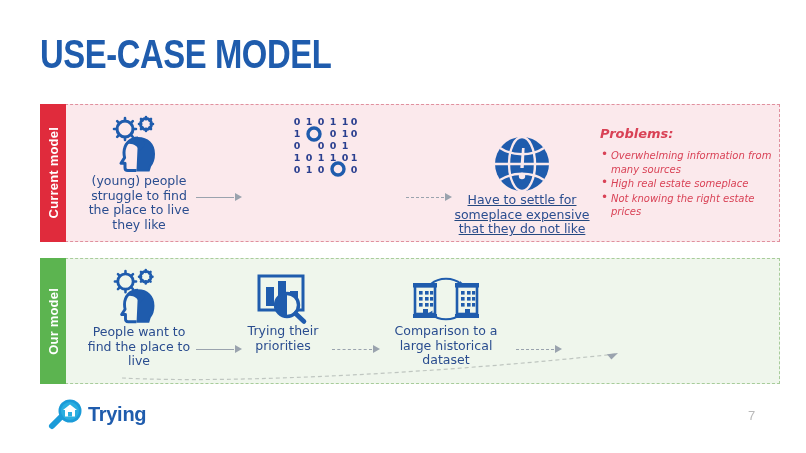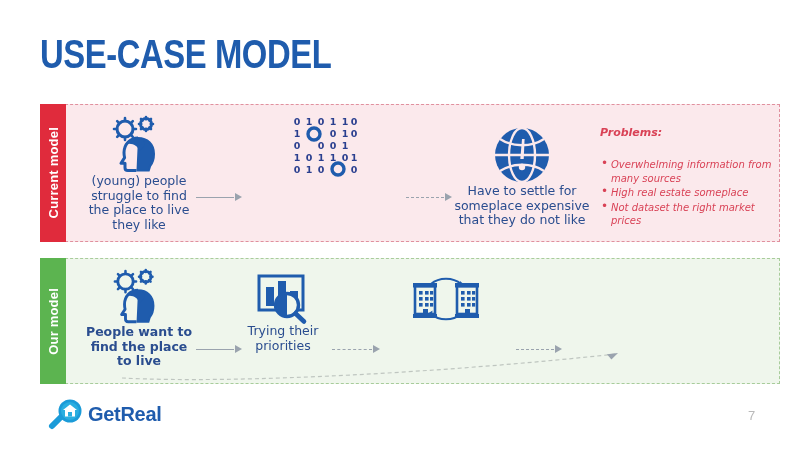--- a/index.html
+++ b/index.html
@@ -62,21 +62,21 @@
     border-top:4.5px solid transparent;
     border-bottom:4.5px solid transparent;
   }
 
   
   .problems{
     position:absolute;left:600px;top:126px;width:172px;
     color:#D94256;font-style:italic;
     font-family:"DejaVu Sans", sans-serif;
   }
-  .problems h4{margin:0 0 19px 0;font-size:11px;font-weight:bold;}
+  .problems h4{margin:0 0 8px 0;font-size:13px;font-weight:bold;}
   .problems ul{margin:0;padding:0;list-style:none;}
   .problems li{
     font-size:10px;line-height:13.5px;margin-bottom:1px;
     padding-left:11px;position:relative;
   }
   .problems li:before{
     content:"\2022";position:absolute;left:1px;top:-1px;
     font-size:12px;font-style:normal;
   }
 
@@ -164,21 +164,21 @@
         </g>
       </svg>
     </div>
   </div>
 
   <div class="arrow" style="left:406px;top:192px;width:46px;">
     <div class="line dashed"></div>
       <div class="head"></div>
   </div>
 
-  <div class="step" style="left:448px;top:118px;width:148px;">
+  <div class="step" style="left:448px;top:127px;width:148px;text-decoration:underline;">
     <div class="icon-wrap" style="height:66px;">
       <svg width="58" height="58" viewBox="0 0 58 58">
         <circle cx="29" cy="29" r="27" fill="#1F5CAD"></circle>
         <g fill="none" stroke="#FBE9EC" stroke-width="2.4">
           <ellipse cx="29" cy="29" rx="13" ry="27"></ellipse>
           <line x1="2" y1="29" x2="56" y2="29"></line>
           <path d="M7 13c6 4 13.5 6.2 22 6.2S45 17 51 13"></path>
           <path d="M7 45c6-4 13.5-6.2 22-6.2S45 41 51 45"></path>
         </g>
         <path d="M29 13l2.6 0 -0.9 20h-3.4z" fill="#FBE9EC"></path>
@@ -186,31 +186,31 @@
       </svg>
     </div>
     <div class="cap">Have to settle for someplace expensive that they do not like</div>
   </div>
 
   <div class="problems">
     <h4>Problems:</h4>
     <ul>
       <li>Overwhelming information from many sources</li>
       <li>High real estate someplace</li>
-      <li>Not dataset the right market prices</li>
+      <li>Not knowing the right estate prices</li>
     </ul>
   </div>
 
   <div class="row row-our">
     <div class="tab tab-green">
       <span>Our model</span>
     </div>
   </div>
 
-  <div class="step" style="left:84px;top:265px;width:110px;font-weight:bold;">
+  <div class="step" style="left:84px;top:265px;width:110px;">
     <div class="icon-wrap" style="height:60px;">
       <svg width="60" height="56" viewBox="0 0 62 58">
         <g fill="none" stroke="#1F5CAD" stroke-width="3">
           <circle cx="17" cy="13" r="8"></circle>
           <circle cx="38" cy="8" r="5.5"></circle>
         </g>
         <g stroke="#1F5CAD" stroke-width="2.6" stroke-linecap="round">
           <path d="M17 2v3M17 21v3M6 13h3M25 13h3M9.2 5.2l2.1 2.1M22.7 18.7l2.1 2.1M24.8 5.2l-2.1 2.1M11.3 18.7l-2.1 2.1"></path>
           <path d="M38 1v2.2M38 12.8V15M31 8h2.2M42.8 8H45M33 3l1.6 1.6M41.4 11.4L43 13M43 3l-1.6 1.6M34.6 11.4L33 13"></path>
         </g>
@@ -285,20 +285,21 @@
               <rect x="58" y="23" width="3.6" height="3.6"></rect>
               <rect x="63" y="23" width="3.2" height="3.6"></rect>
             <rect x="52" y="29" width="3.6" height="3.6"></rect>
               <rect x="58" y="29" width="3.6" height="3.6"></rect>
               <rect x="63" y="29" width="3.2" height="3.6"></rect>
             <rect x="56" y="35" width="5" height="5"></rect>
           </g>
         </g>
       </svg>
     </div>
+    <div class="cap">Comparison to a large historical dataset</div>
   </div>
 
   <div class="arrow" style="left:516px;top:344px;width:46px;">
     <div class="line dashed"></div>
       <div class="head"></div>
   </div>
 
 
   <svg style="position:absolute;left:120px;top:340px;" width="520" height="42">
     <path d="M2 38C120 44 330 32 496 14" fill="none" stroke="#BFC6C0" stroke-width="1.2" stroke-dasharray="4 3"></path>
@@ -308,18 +309,18 @@
   <div class="logo">
     <span>
       <svg width="36" height="32" viewBox="0 0 36 32">
         <line x1="4" y1="28" x2="13" y2="19" stroke="#1B9BD8" stroke-width="6" stroke-linecap="round"></line>
         <circle cx="22" cy="13" r="11.5" fill="#1B9BD8"></circle>
         <circle cx="22" cy="13" r="9" fill="#2AAEE0"></circle>
         <path d="M22 6.5l7 5.6h-2v6.4h-10v-6.4h-2z" fill="#fff"></path>
         <rect x="20" y="14" width="4" height="4.5" fill="#2AAEE0"></rect>
       </svg>
     </span>
-    <span class="logo-text">GetReal</span>
+    <span class="logo-text">Trying</span>
   </div>
 
   <div class="pagenum">7</div>
 
 </div>
 
 </body></html>

